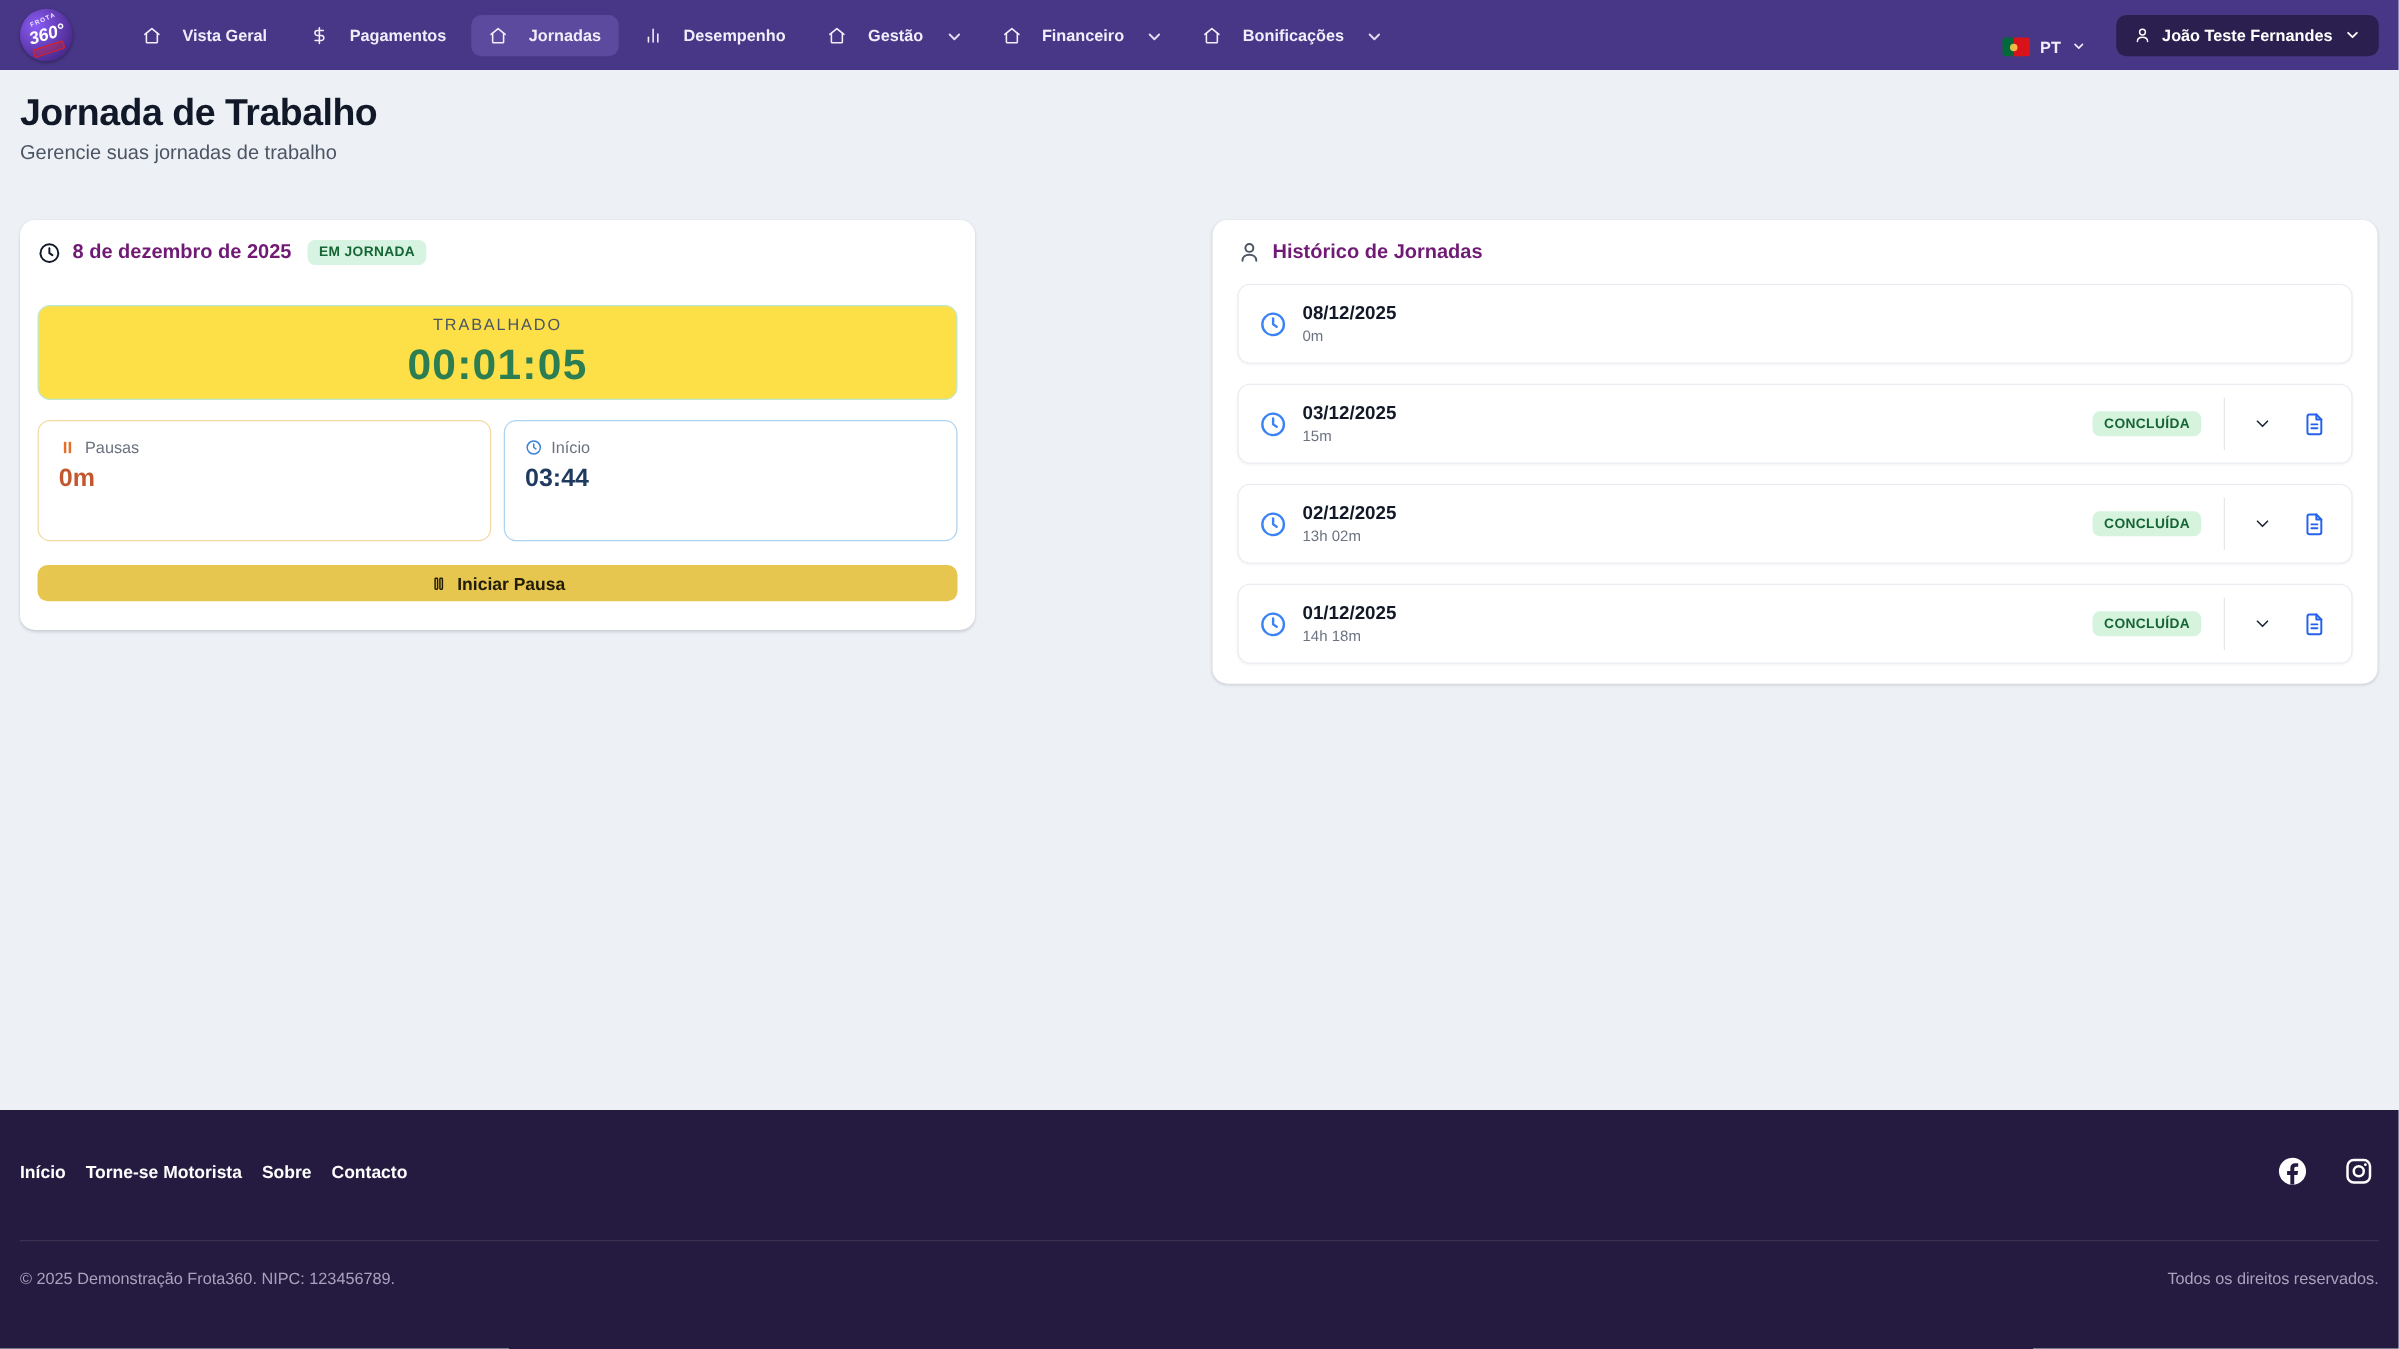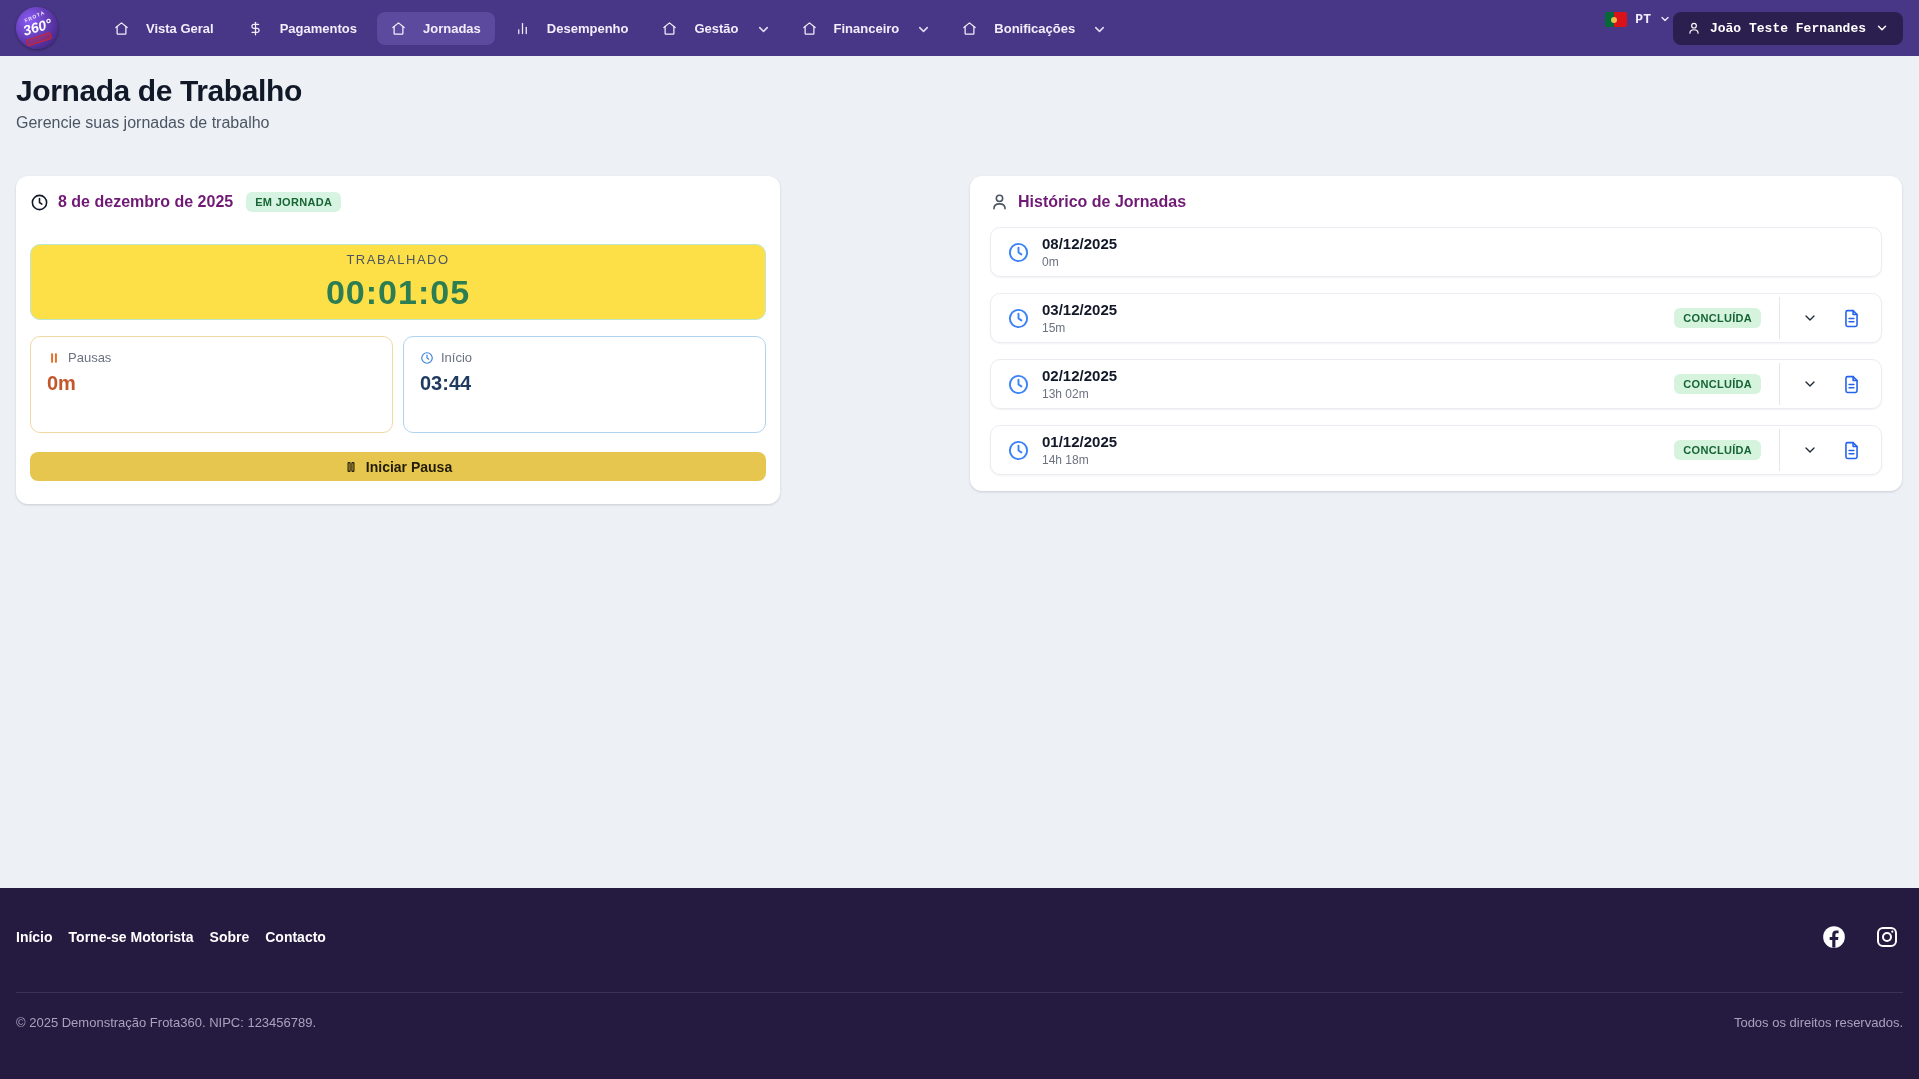--- a/index.html
+++ b/index.html
@@ -19,21 +19,21 @@
     transform:rotate(-6deg); line-height:1; }
   .logo-stamp { width:26px; height:7px; border:1.5px solid #d3232f;
     border-radius:2px; transform:rotate(-8deg); margin-top:2px; background:rgba(211,35,47,.35); }
   .nav-items { display:flex; align-items:center; gap:6px; margin-left:42px; }
   .nav-item { display:flex; align-items:center; gap:17px; padding:9px 14px;
     border-radius:8px; font-size:13px; font-weight:700; color:#f1eefb;
     cursor:pointer; white-space:nowrap; }
   .nav-item.active { background:#5c4a9e; }
   .nav-item svg { width:15px; height:15px; }
   .nav-item .chev { width:12px; height:12px; opacity:.9; }
-  .nav-right { margin-left:auto; display:flex; align-items:flex-start; gap:2px;font-family:Liberation Mono, monospace; }
+  .nav-right { margin-left:auto; display:flex; align-items:flex-end; gap:24px; }
   .lang { display:flex; align-items:center; gap:8px; font-size:13px;
     font-weight:700; cursor:pointer; }
   .flag { width:22px; height:15px; border-radius:2px; position:relative;
     background:linear-gradient(to right, #04693a 0 40%, #da121a 40% 100%); }
   .flag::after { content:""; position:absolute; left:6px; top:5px; width:6px;
     height:6px; border-radius:50%; background:#ffd34d; opacity:.85; }
   .user-btn { display:flex; align-items:center; gap:9px; background:#2a1f4e;
     border:none; color:#fff; font-family:inherit; font-size:13px; font-weight:700;
     padding:9px 14px; border-radius:8px; cursor:pointer; }
   .user-btn svg { width:14px; height:14px; }
@@ -73,21 +73,21 @@
   .pauses .stat-value { color:#c2572e; }
   .start .stat-value { color:#1e3a5f; }
   .pause-btn { margin-top:19px; width:100%; height:29px; background:#e7c64f;
     border:none; border-radius:8px; font-family:inherit; font-size:14px;
     font-weight:700; color:#211c07; display:flex; align-items:center;
     justify-content:center; gap:8px; cursor:pointer; }
   .pause-btn svg { width:14px; height:14px; }
 
   
   .history-card { left:970px; top:120px; width:932px; padding:16px 20px; }
-  .history-row { margin-top:16px; height:50px; border:1px solid #e9edf2;
+  .history-row { margin-top:16px; height:64px; border:1px solid #e9edf2;
     border-radius:10px; box-shadow:0 1px 2px rgba(16,24,40,.05);
     display:flex; align-items:center; padding:0 16px; background:#fff; }
   .history-row:first-of-type { margin-top:34px; }
   .row-clock { width:23px; height:23px; color:#3b82f6; flex-shrink:0; }
   .row-info { margin-left:12px; display:flex; flex-direction:column; gap:3px; }
   .row-date { font-size:15px; font-weight:800; color:#111827; }
   .row-duration { font-size:12px; color:#6b7280; }
   .row-right { margin-left:auto; display:flex; align-items:center; }
   .badge-progress { background:#fdeac8; color:#92400e; }
   .badge-done { background:#d6f3de; color:#166534; }

